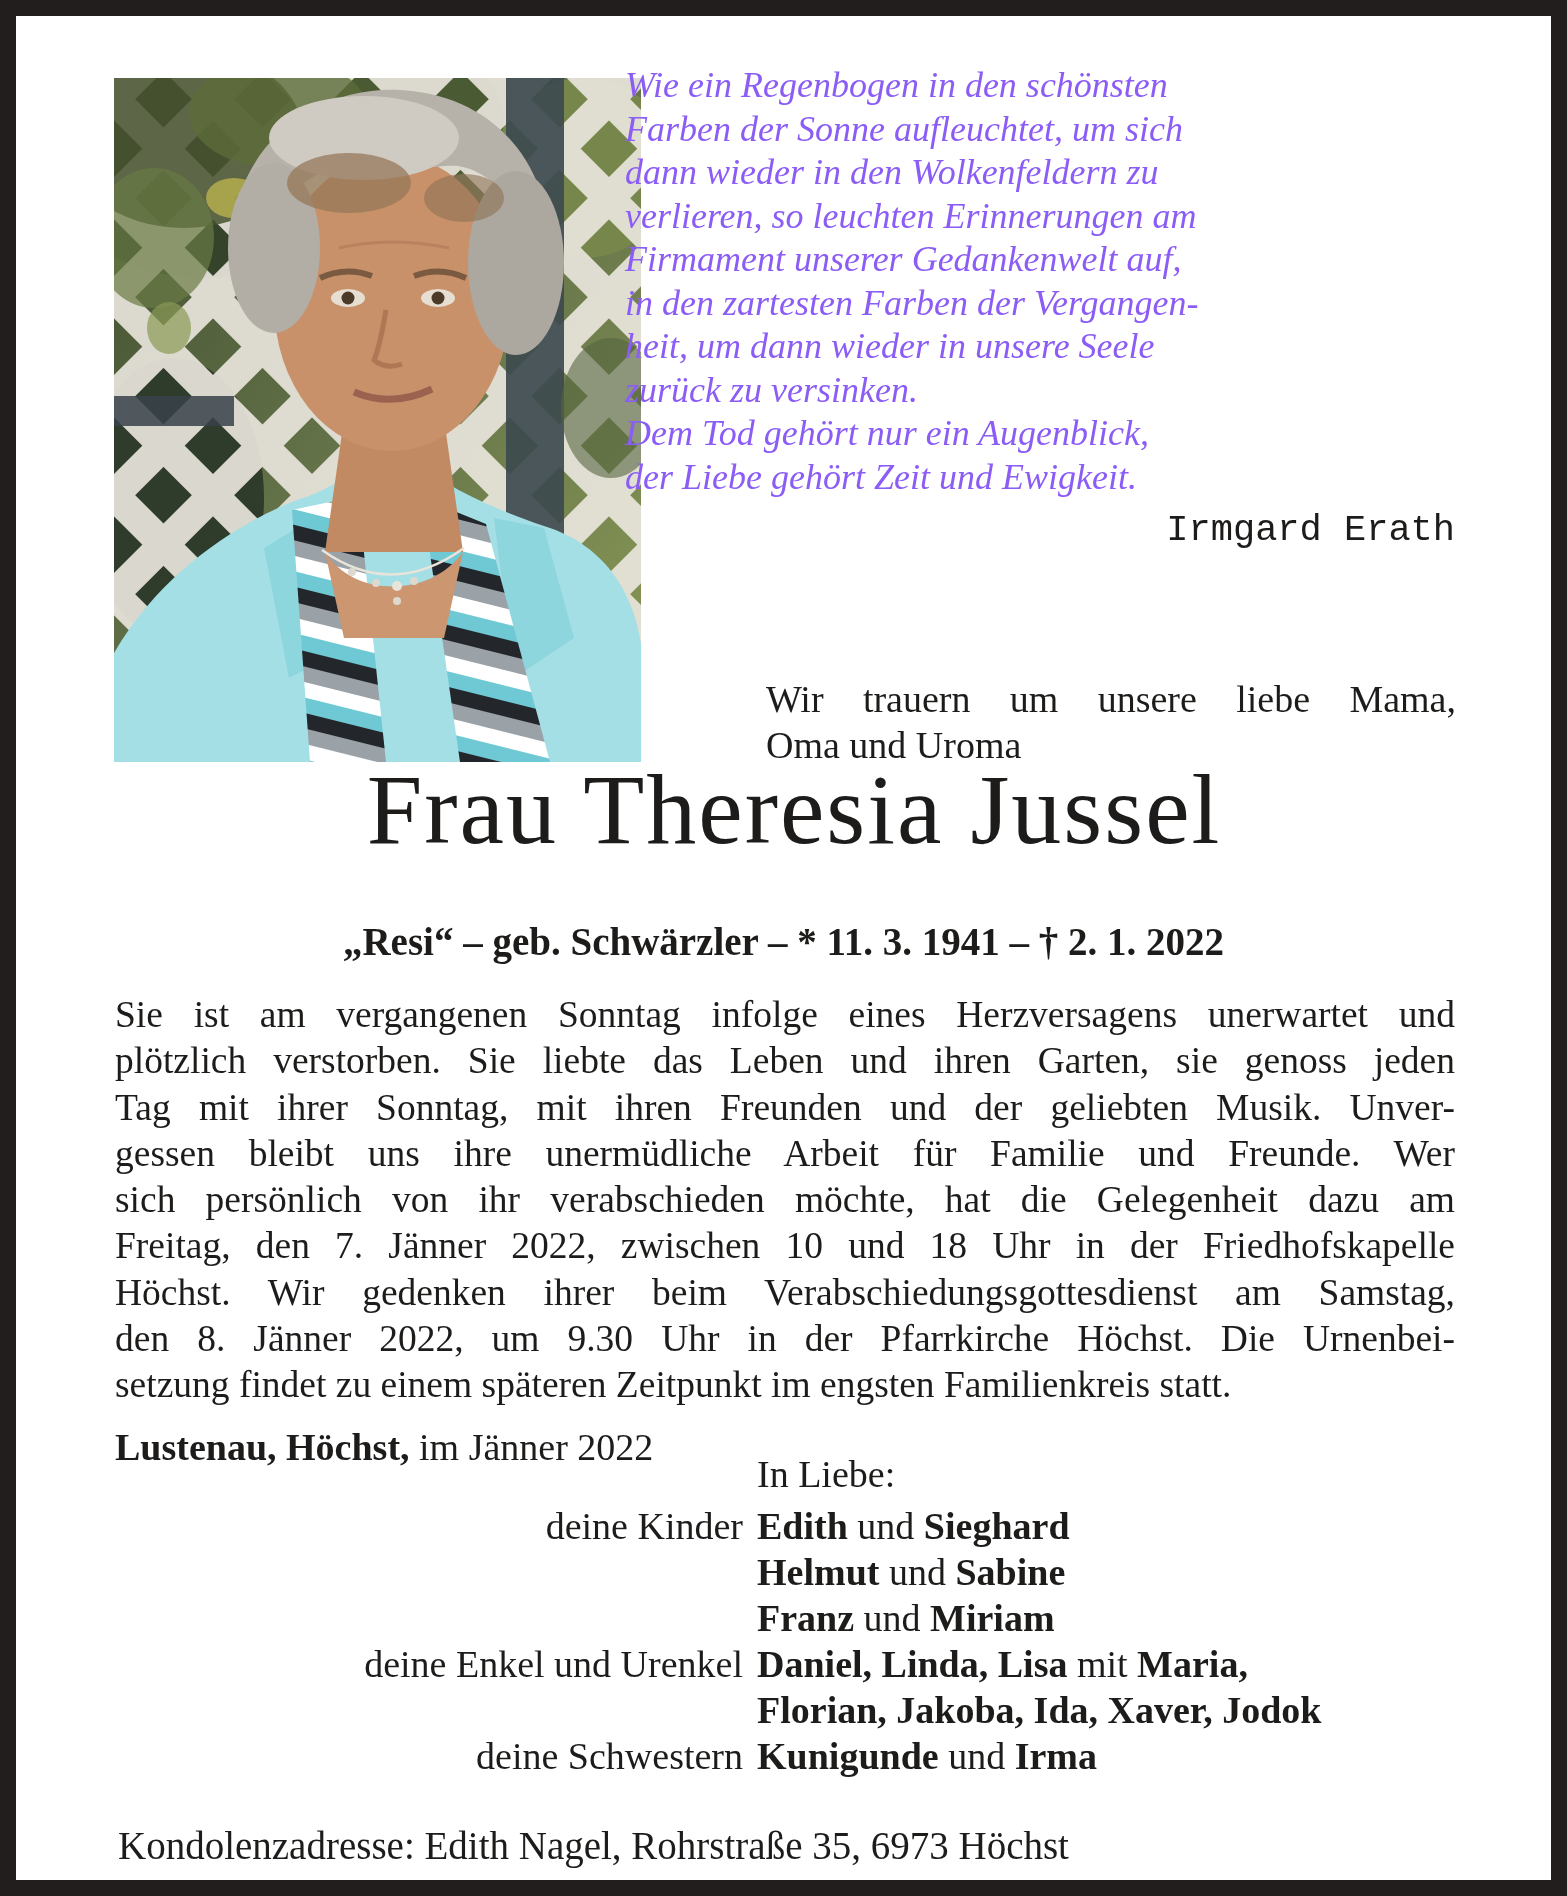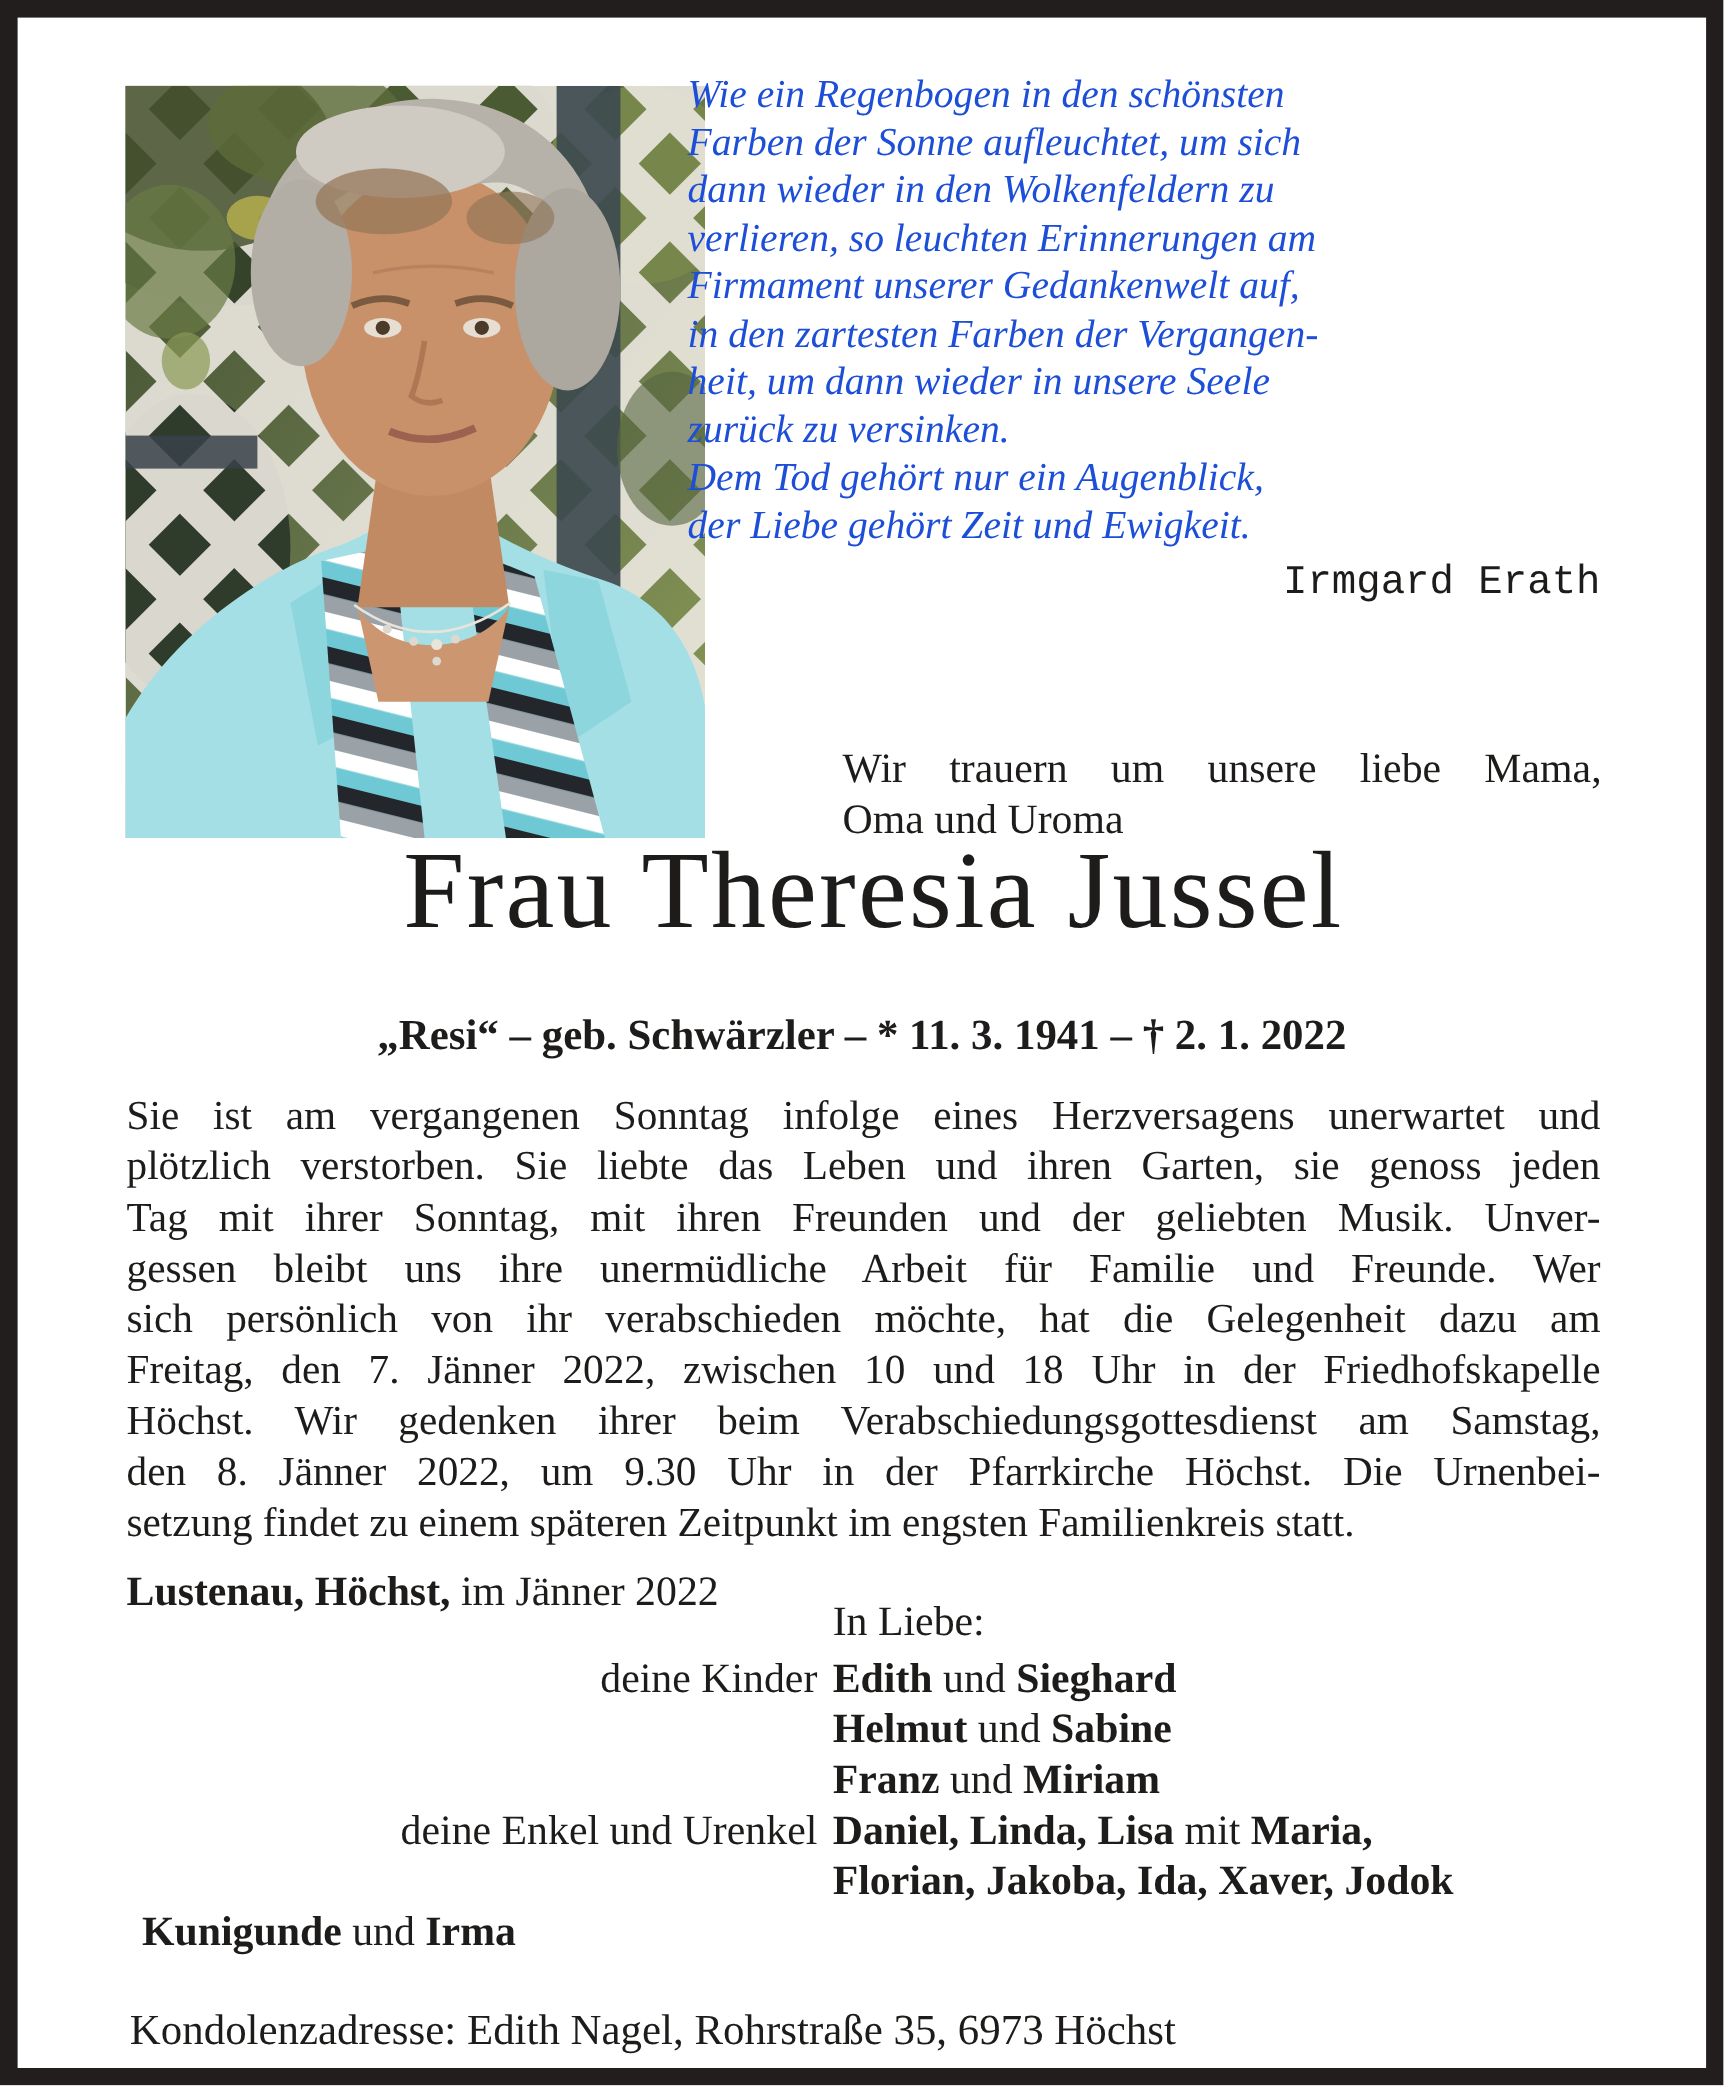--- a/index.html
+++ b/index.html
@@ -15,21 +15,21 @@
     position:absolute;inset:0;
     border:16px solid #211e1d;
     pointer-events:none;
     z-index:5;
   }
   .abs{position:absolute;}
   
   .photo{left:114px;top:78px;width:527px;height:684px;overflow:hidden;}
   .photo svg{display:block;width:100%;height:100%;}
   
-  .poem{left:625px;top:64px;width:600px;font-style:italic;font-size:36px;line-height:43.5px;color:#1d4ed8;}
+  .poem{left:625px;top:64px;width:600px;font-style:italic;font-size:36px;line-height:43.5px;color:#8b5cf6;}
   .poem-author{top:508px;right:112px;font-size:37px;line-height:44px;text-align:center;font-family:Liberation Mono, monospace;}
   
   .mourn{left:766px;top:676px;width:690px;font-size:38px;line-height:46px;}
   .jline{text-align:justify;text-align-last:justify;}
   
   .title{left:0;right:0;top:754px;text-align:center;font-size:100px;line-height:112px;letter-spacing:2px;padding-left:21px;}
   .subtitle{left:0;right:0;top:918px;text-align:center;font-size:39px;line-height:48px;font-weight:bold;}
   
   .bodytext{left:115px;top:992px;width:1340px;font-size:37.5px;line-height:46.3px;}
   .bodytext div{text-align:justify;text-align-last:justify;}
@@ -183,18 +183,19 @@
       </div>
       <div class="fam-row">
         <span class="fam-label">deine Enkel und Urenkel</span>
         <span class="fam-names"><span class="b">Daniel, Linda, Lisa</span><span> mit </span><span class="b">Maria,</span></span>
       </div>
       <div class="fam-row">
         <span class="fam-label"></span>
         <span class="fam-names"><span class="b">Florian, Jakoba, Ida, Xaver, Jodok</span></span>
       </div>
       <div class="fam-row">
+        <span class="fam-label">deine Schwestern</span>
         <span class="fam-names"><span class="b">Kunigunde</span><span> und </span><span class="b">Irma</span></span>
       </div>
     </div>
 
   <div class="abs kondolenz">Kondolenzadresse: Edith Nagel, Rohrstraße 35, 6973 Höchst</div>
 </div>
 
 </body></html>

